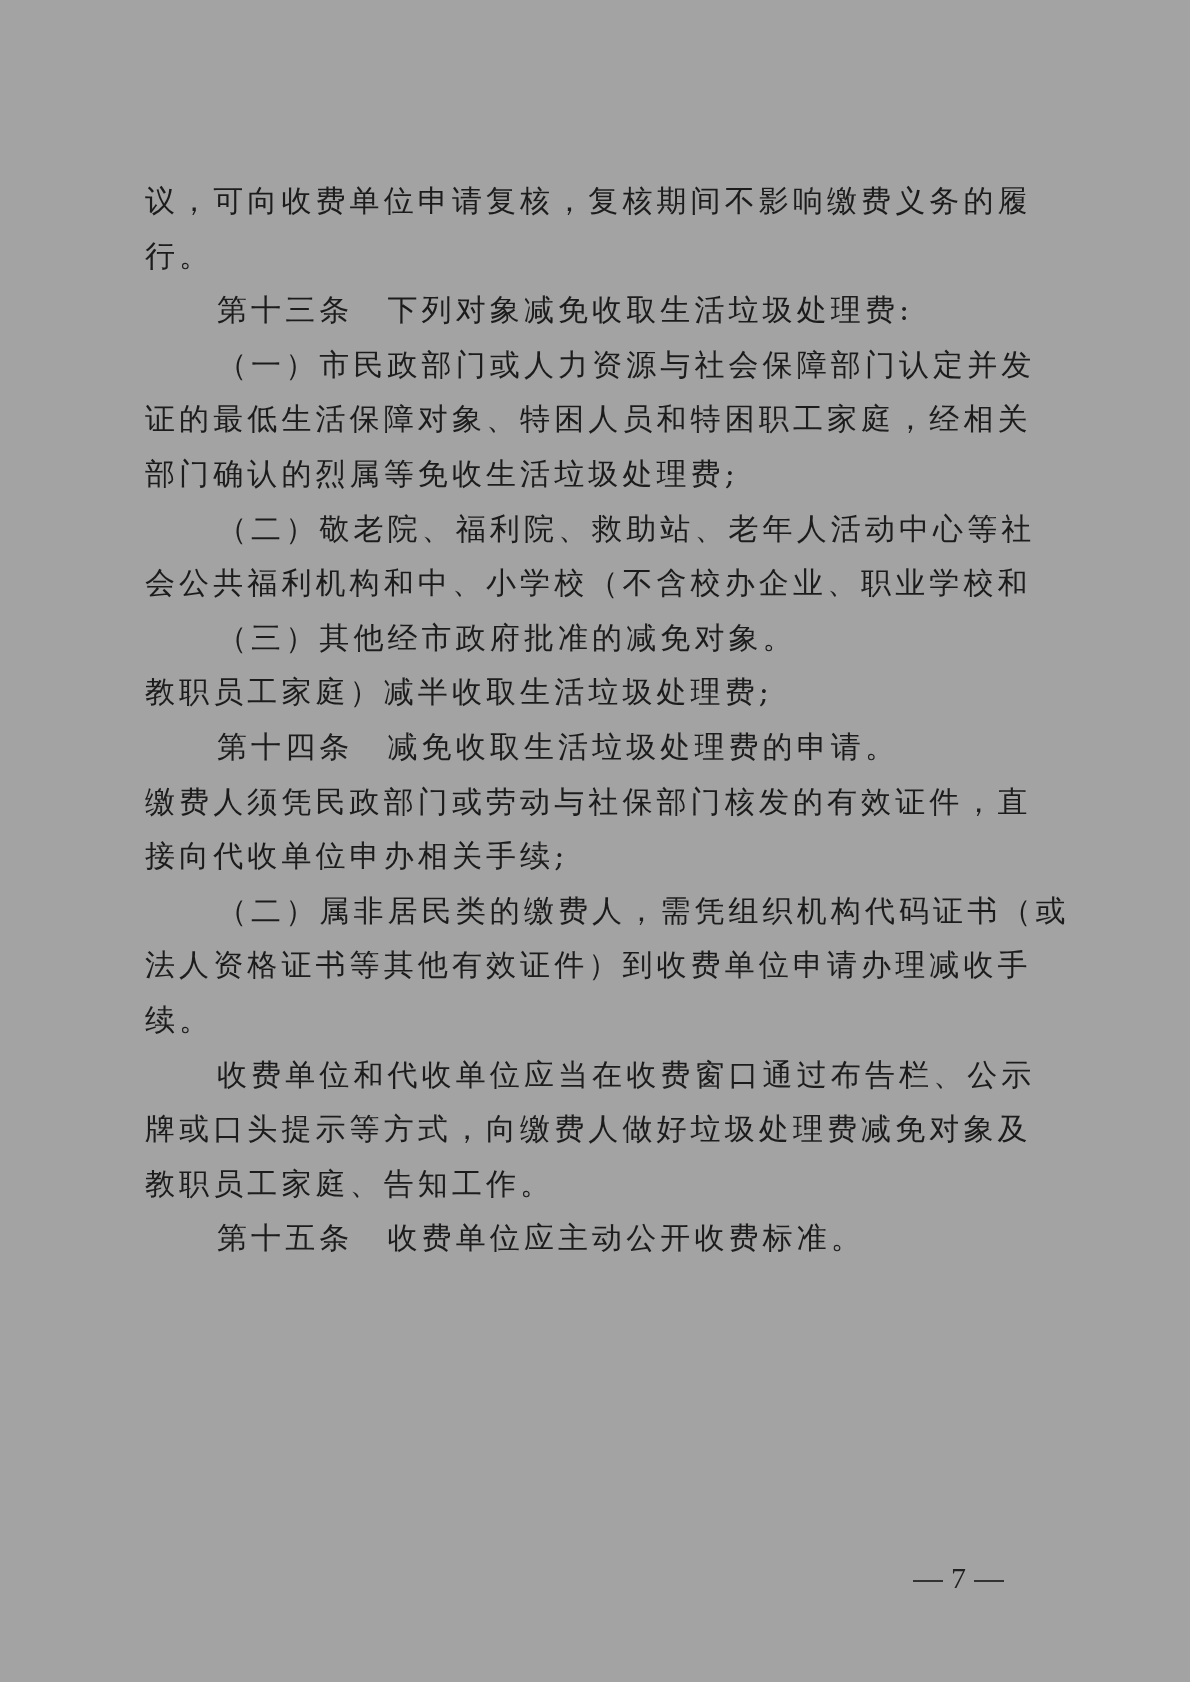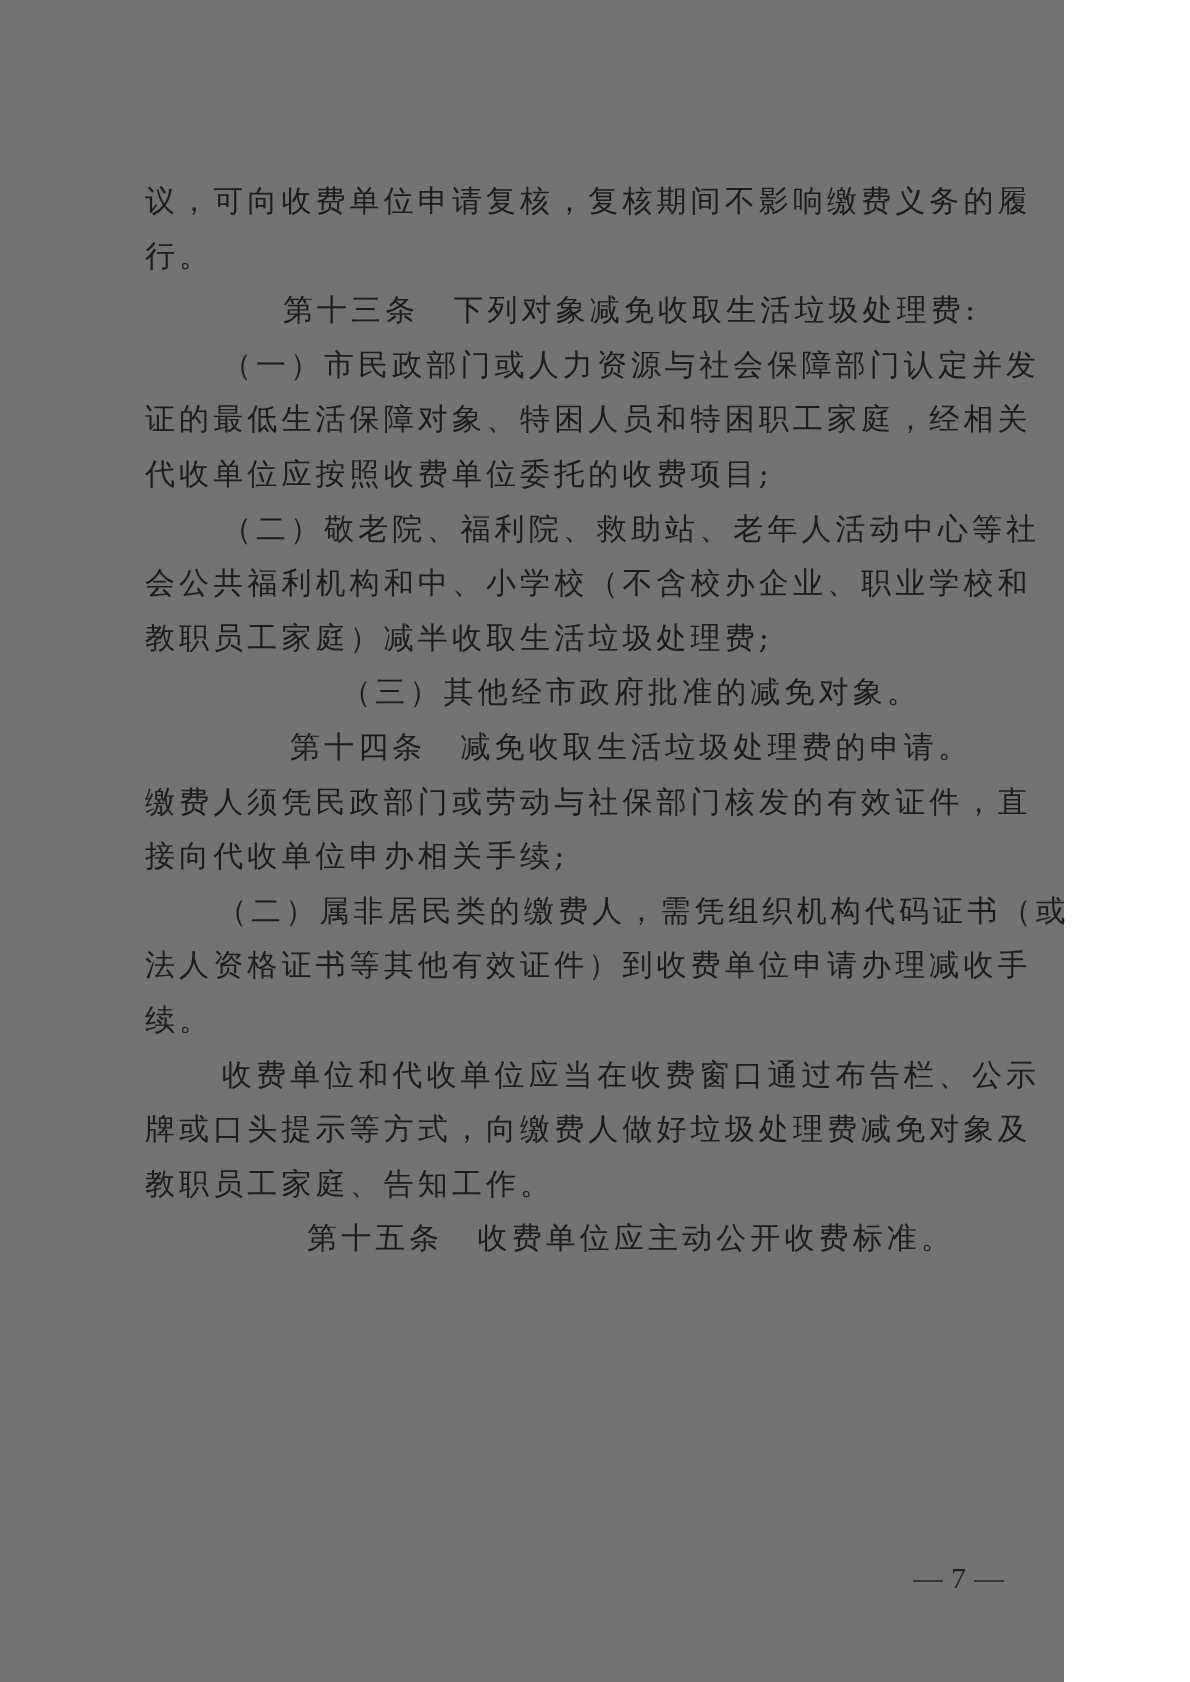--- a/index.html
+++ b/index.html
@@ -1,49 +1,49 @@
 <!DOCTYPE html>
 <html><head>
 <meta charset="utf-8">
 <style>
   html, body { margin: 0; padding: 0; }
   body {
     width: 1190px; height: 1682px; background: #ffffff; position: relative; overflow: hidden;
     font-family: "DejaVu Serif", "Liberation Serif", serif;
     color: #1c1c1c;
   }
-  .page { position: absolute; left: 0; top: 0; width: 1064px; height: 1682px; background: #737373; }
+  .page { position: absolute; left: 0; top: 0; width: 1190px; height: 1682px; background: #a3a3a3; }
   .body-text { position: absolute; left: 145px; top: 174px; width: 900px; }
   .line {
     height: 54.6px; line-height: 54.6px; font-size: 30px; letter-spacing: 4.1px;
     white-space: nowrap; font-weight: 400;
   }
-  .indent { padding-left: 72px; text-align: center; }
+  .indent { padding-left: 72px; }
   .page-number {
     position: absolute; left: 905px; top: 1560px; font-size: 30px; line-height: 36px;
     white-space: nowrap; color: #222;
     font-family: "Liberation Serif", "DejaVu Serif", serif;
   }
   .dash { display: inline-block; width: 30px; height: 1.5px; background: #333; vertical-align: middle; margin: 0 8px; }
 </style>
 </head>
 <body>
 
 <div class="page">
   <div class="body-text">
     <div class="line">议，可向收费单位申请复核，复核期间不影响缴费义务的履</div>
     <div class="line">行。</div>
     <div class="line indent">第十三条　下列对象减免收取生活垃圾处理费:</div>
     <div class="line indent">（一）市民政部门或人力资源与社会保障部门认定并发</div>
     <div class="line">证的最低生活保障对象、特困人员和特困职工家庭，经相关</div>
-    <div class="line">代收单位应按照收费单位委托的收费项目;</div>
+    <div class="line">部门确认的烈属等免收生活垃圾处理费;</div>
     <div class="line indent">（二）敬老院、福利院、救助站、老年人活动中心等社</div>
     <div class="line">会公共福利机构和中、小学校（不含校办企业、职业学校和</div>
+    <div class="line indent">（三）其他经市政府批准的减免对象。</div>
     <div class="line">教职员工家庭）减半收取生活垃圾处理费;</div>
-    <div class="line indent">（三）其他经市政府批准的减免对象。</div>
     <div class="line indent">第十四条　减免收取生活垃圾处理费的申请。</div>
     <div class="line">缴费人须凭民政部门或劳动与社保部门核发的有效证件，直</div>
     <div class="line">接向代收单位申办相关手续;</div>
     <div class="line indent">（二）属非居民类的缴费人，需凭组织机构代码证书（或</div>
     <div class="line">法人资格证书等其他有效证件）到收费单位申请办理减收手</div>
     <div class="line">续。</div>
     <div class="line indent">收费单位和代收单位应当在收费窗口通过布告栏、公示</div>
     <div class="line">牌或口头提示等方式，向缴费人做好垃圾处理费减免对象及</div>
     <div class="line">教职员工家庭、告知工作。</div>
     <div class="line indent">第十五条　收费单位应主动公开收费标准。</div>

